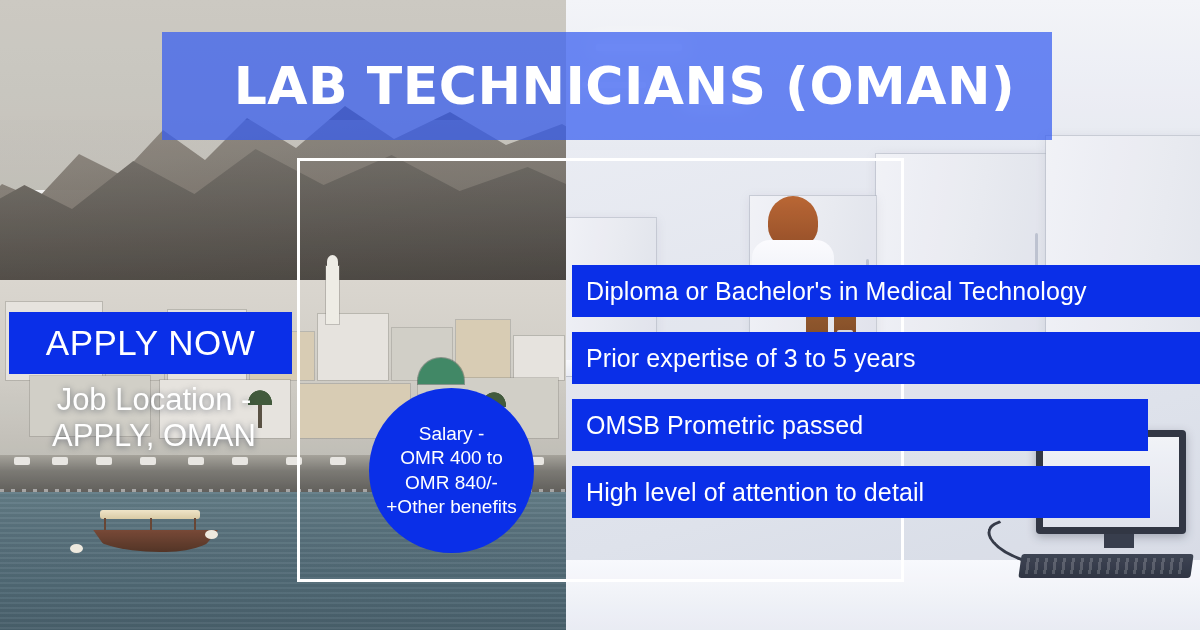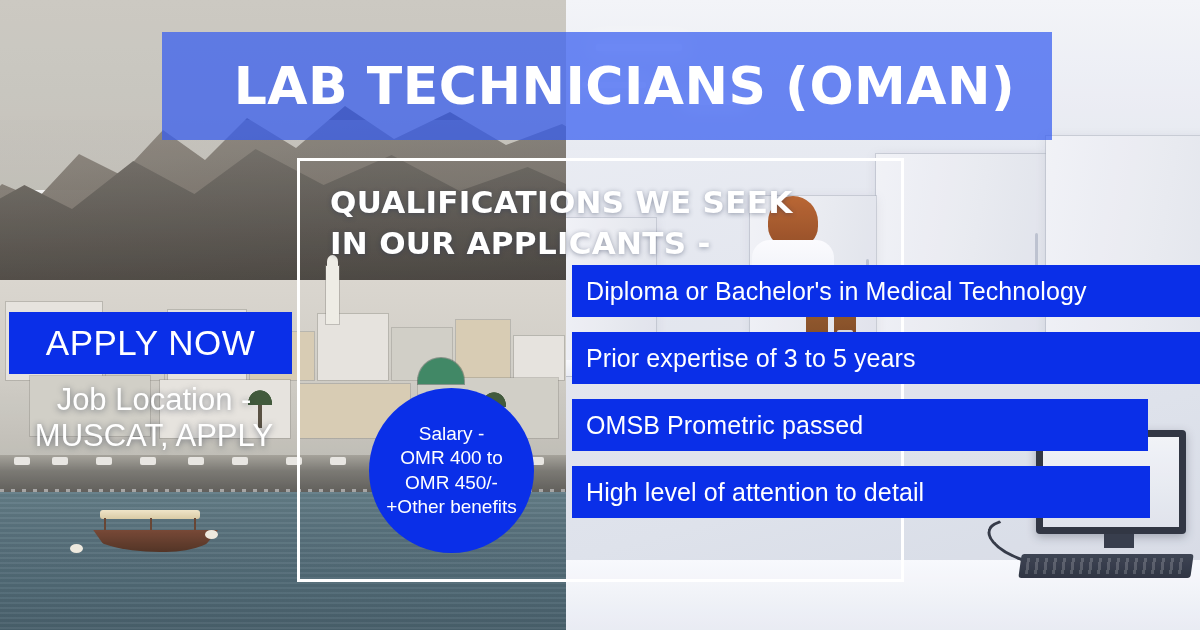--- a/index.html
+++ b/index.html
@@ -337,40 +337,36 @@
   </div>
 
   <div class="tint"></div>
 
   <div class="title-banner">
     <div class="title-text">LAB TECHNICIANS (OMAN)</div>
   </div>
 
   <div class="white-frame"></div>
 
-  <div class="qual-heading">
-    <div>QUALIFICATIONS WE SEEK</div>
-    <div>IN OUR APPLICANTS -</div>
-  </div>
 
   <div class="req-list">
     <div class="req-bar">Diploma or Bachelor's in Medical Technology</div>
     <div class="req-bar">Prior expertise of 3 to 5 years</div>
     <div class="req-bar">OMSB Prometric passed</div>
     <div class="req-bar">High level of attention to detail</div>
   </div>
 
   <div class="apply-box">
     <span>APPLY NOW</span>
   </div>
   <div class="job-location">
     <div>Job Location -</div>
-    <div>MUSCAT, APPLY</div>
+    <div>APPLY, OMAN</div>
   </div>
 
   <div class="salary-circle">
     <div>Salary -</div>
     <div>OMR 400 to</div>
-    <div>OMR 450/-</div>
+    <div>OMR 840/-</div>
     <div>+Other benefits</div>
   </div>
 
 </div>
 
 </body></html>

